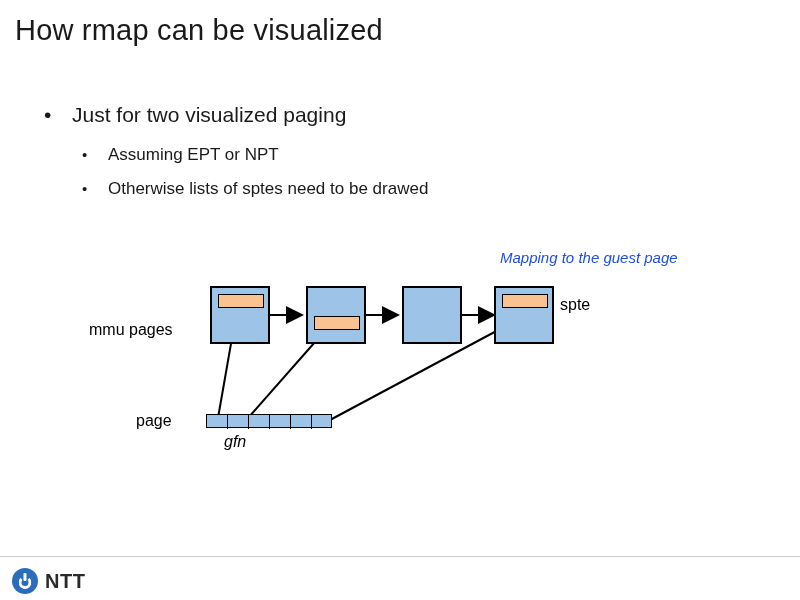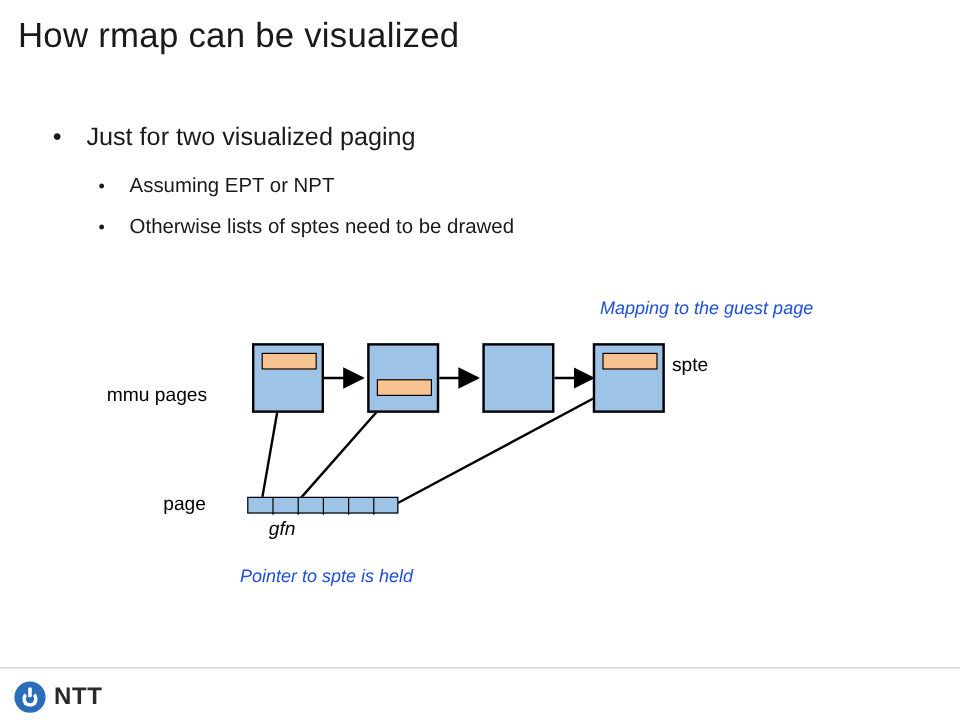--- a/index.html
+++ b/index.html
@@ -243,21 +243,20 @@
       <div class="rmap-cell" style="left:62px;"></div>
       <div class="rmap-cell" style="left:83px;"></div>
       <div class="rmap-cell" style="left:104px;"></div>
     </div>
 
     <div class="lbl" style="left:89px; top:75px;margin-top:16px;">mmu pages</div>
     <div class="lbl" style="left:136px; top:182px;">page</div>
     <div class="lbl" style="left:224px; top:203px;font-style:italic;">gfn</div>
     <div class="lbl" style="left:560px; top:66px;">spte</div>
     <div class="lbl-blue" style="left:464px; top:19px;margin-left:36px;">Mapping to the guest page</div>
-    <div class="lbl-blue" style="left:200px; top:242px;">Pointer to spte is held</div>
   </div>
 
   <div class="footer-line"></div>
 
   <div class="logo">
     <div class="logo-mark"></div>
     <div class="logo-text">NTT</div>
   </div>
 
 

